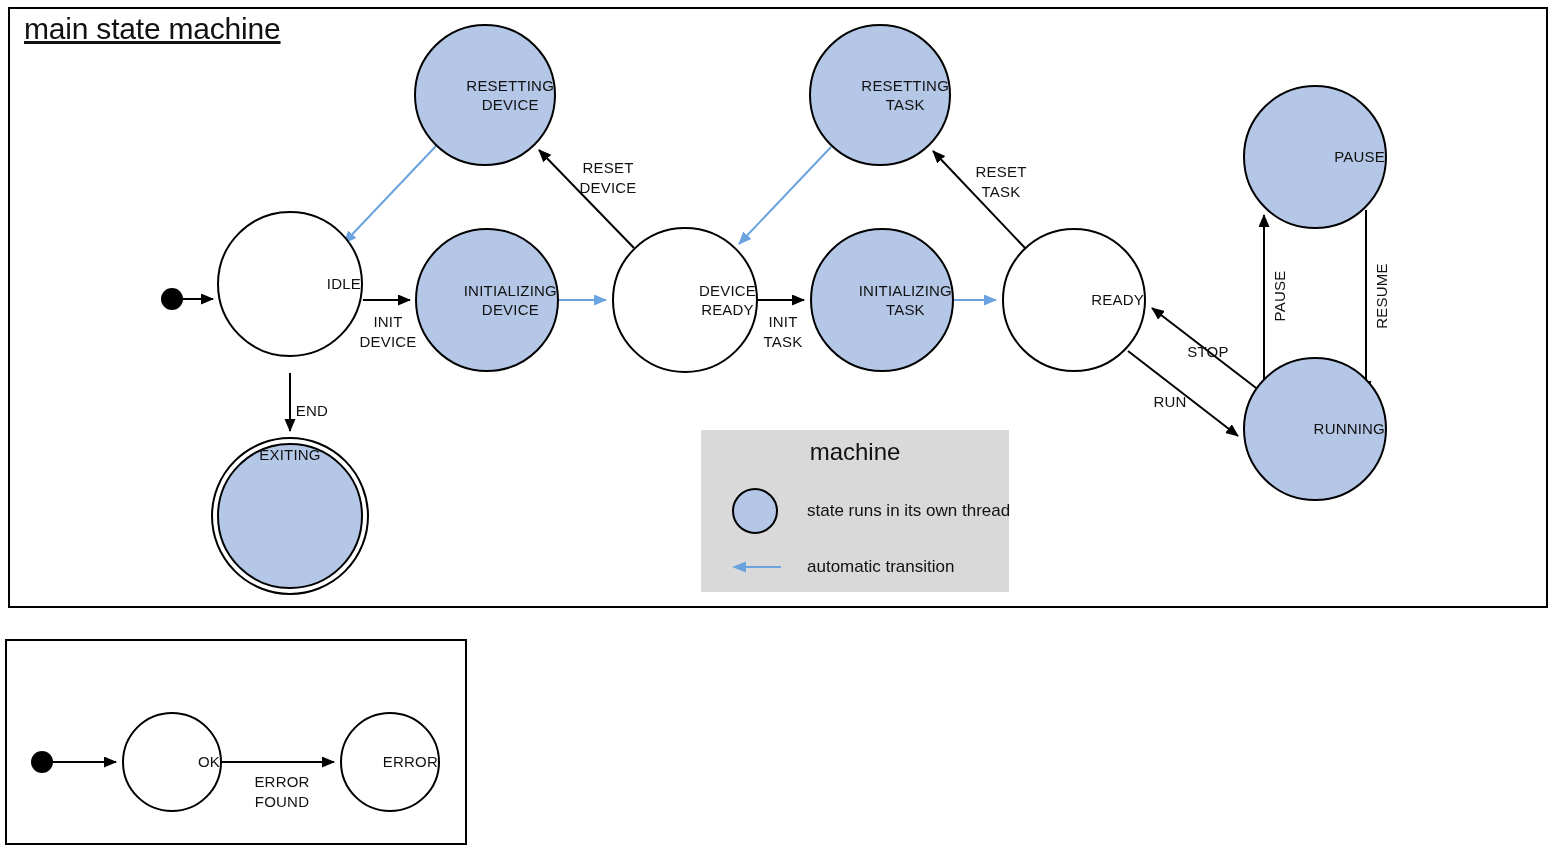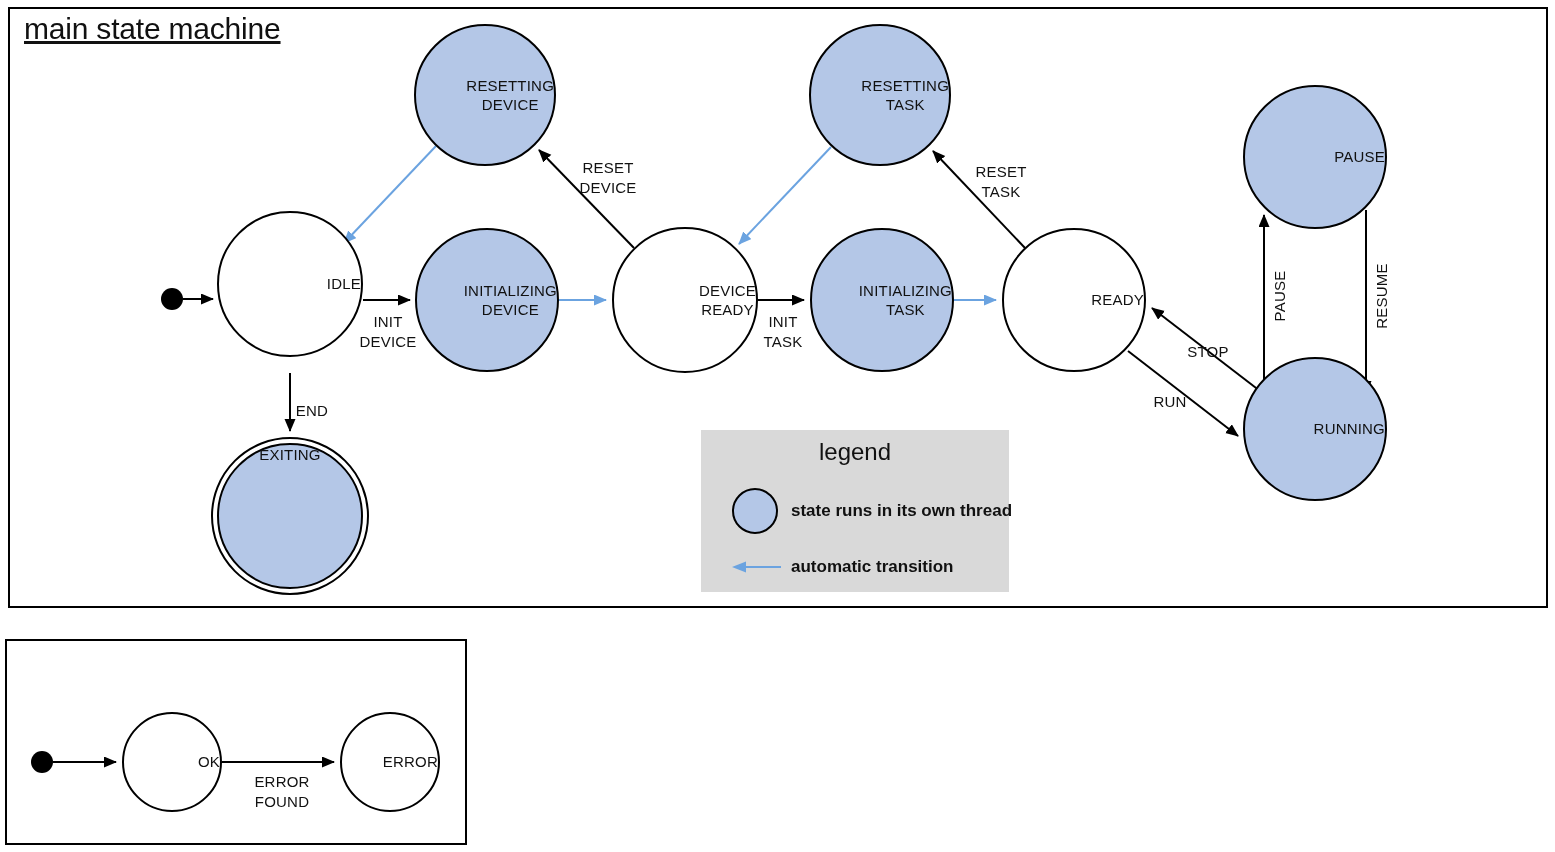--- a/index.html
+++ b/index.html
@@ -7,21 +7,21 @@
     position:relative;width:1555px;height:852px;background:#fff;
     font-family:"Liberation Sans",sans-serif;color:#111;overflow:hidden;
   }
   .frame{position:absolute;border:2px solid #000;box-sizing:border-box;background:transparent;z-index:1;}
   .frame-title{position:absolute;font-size:30px;letter-spacing:-0.2px;color:#111;z-index:2;white-space:nowrap;text-decoration:underline;}
   .legend{position:absolute;left:701px;top:430px;width:308px;height:162px;background:var(--legend-bg,#d9d9d9);z-index:2;}
   .legend-title{position:absolute;left:0;right:0;top:8px;text-align:center;font-size:24px;color:#111;}
   .legend-circle{position:absolute;left:31px;top:58px;width:46px;height:46px;border:2px solid #000;border-radius:50%;
     background:var(--state-fill,#b4c7e7);box-sizing:border-box;}
   .legend-arrow{position:absolute;left:31px;top:130px;}
-  .legend-text{position:absolute;left:90px;transform:translateY(-50%);font-size:17px;color:#111;white-space:nowrap;font-weight:bold;}
+  .legend-text{position:absolute;left:106px;transform:translateY(-50%);font-size:17px;color:#111;white-space:nowrap;}
   svg.edges{position:absolute;left:0;top:0;z-index:3;pointer-events:none;}
   .edge{stroke:#000;stroke-width:2;fill:none;}
   .edge-auto{stroke:var(--edge-blue,#6ba3e0);}
   .mk-black{fill:#000;}
   .mk-blue{fill:var(--edge-blue,#6ba3e0);}
   .state{position:absolute;border:2px solid #000;border-radius:50%;background:#fff;box-sizing:border-box;
     display:flex;align-items:center;justify-content:flex-end;text-align:center;z-index:4;}
   .state.threaded{background:var(--state-fill,#b4c7e7);}
   .state-label{font-size:15px;line-height:1.3;white-space:pre-line;letter-spacing:0.2px;color:#111;}
   .final-ring{position:absolute;border:2px solid #000;border-radius:50%;background:#fff;box-sizing:border-box;z-index:4;}
@@ -36,21 +36,21 @@
 <body>
 
 <div class="canvas">
 
   <div class="frame" style="left:8px;top:7px;width:1540px;height:601px;"></div>
   <div class="frame-title" style="left:24px;top:12px;">main state machine</div>
 
   <div class="frame" style="left:5px;top:639px;width:462px;height:206px;"></div>
 
   <div class="legend">
-    <div class="legend-title">legend</div>
+    <div class="legend-title">machine</div>
     <span class="legend-circle"></span>
     <span class="legend-text" style="top:81px;">state runs in its own thread</span>
     <svg class="legend-arrow" width="50" height="14">
       <line x1="13" y1="7" x2="49" y2="7" class="edge edge-auto"></line>
       <polygon points="0,7 14,1.5 14,12.5" class="mk-blue"></polygon>
     </svg>
     <span class="legend-text" style="top:137px;">automatic transition</span>
   </div>
 
   <svg class="edges" width="1555" height="852">

